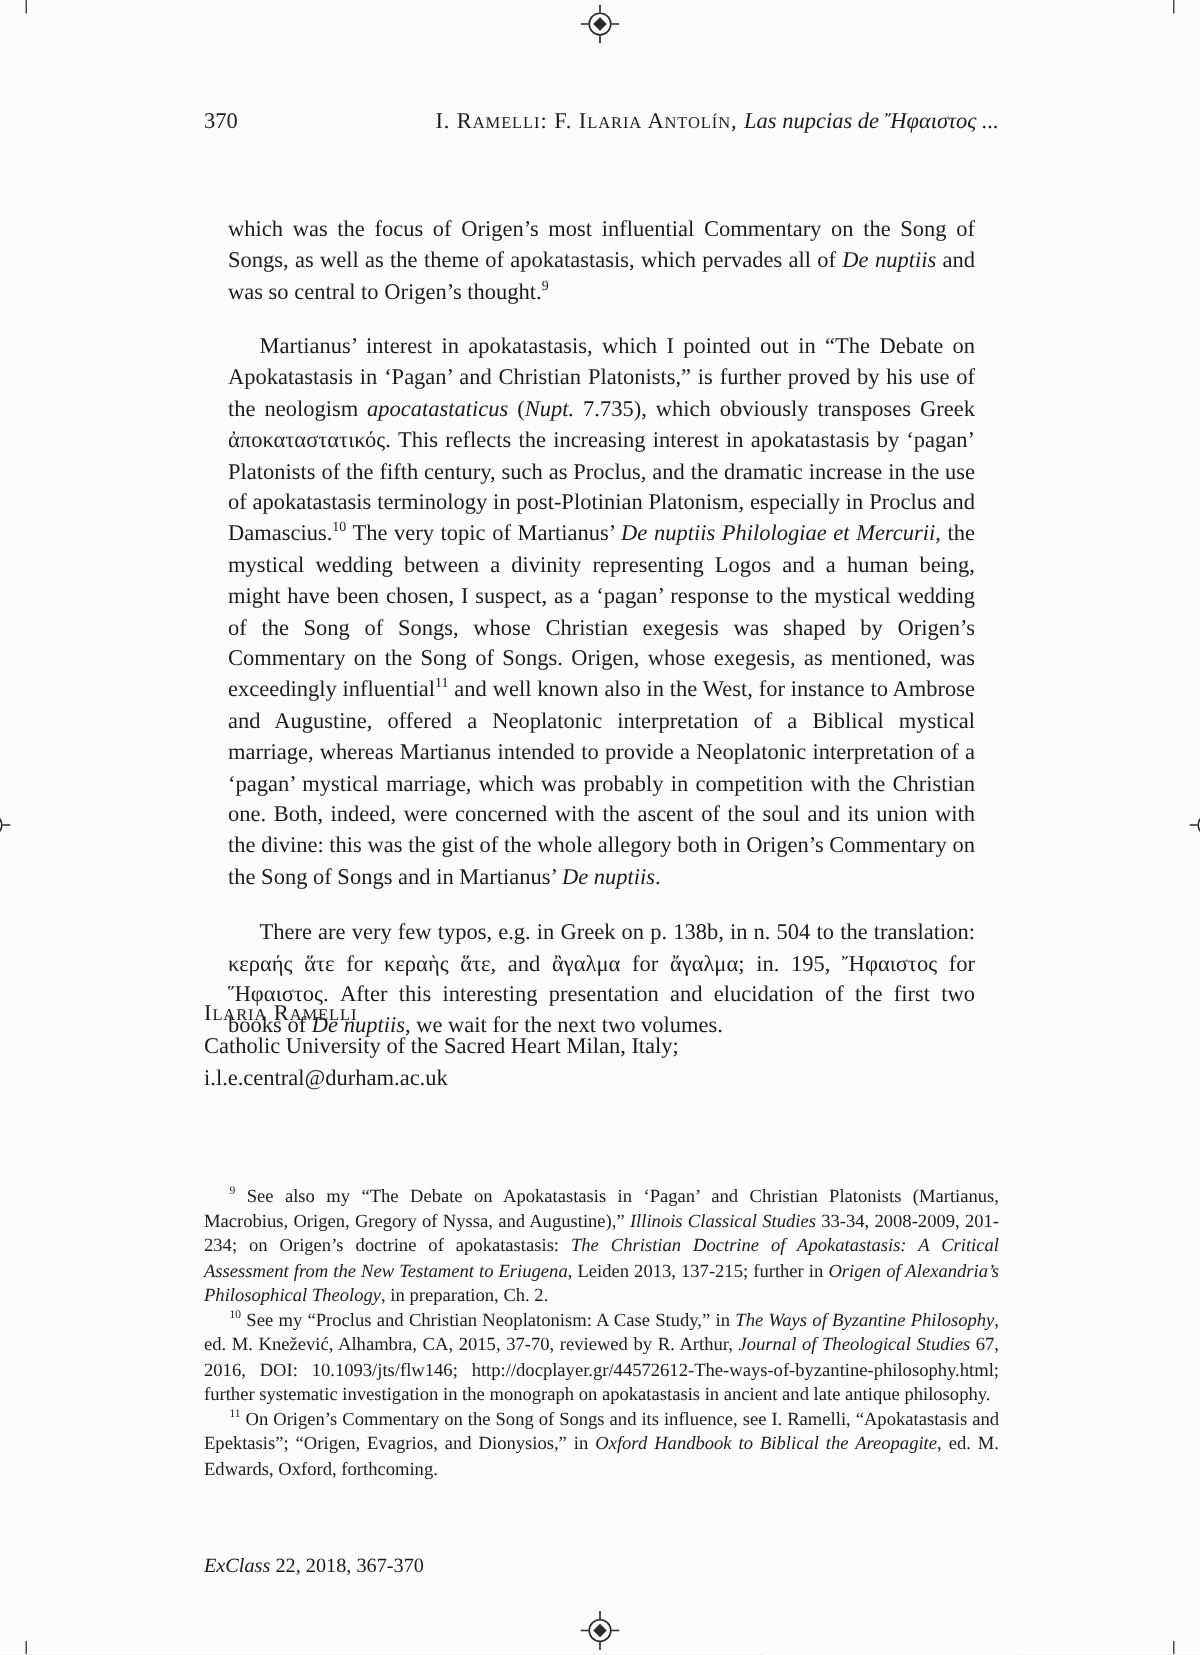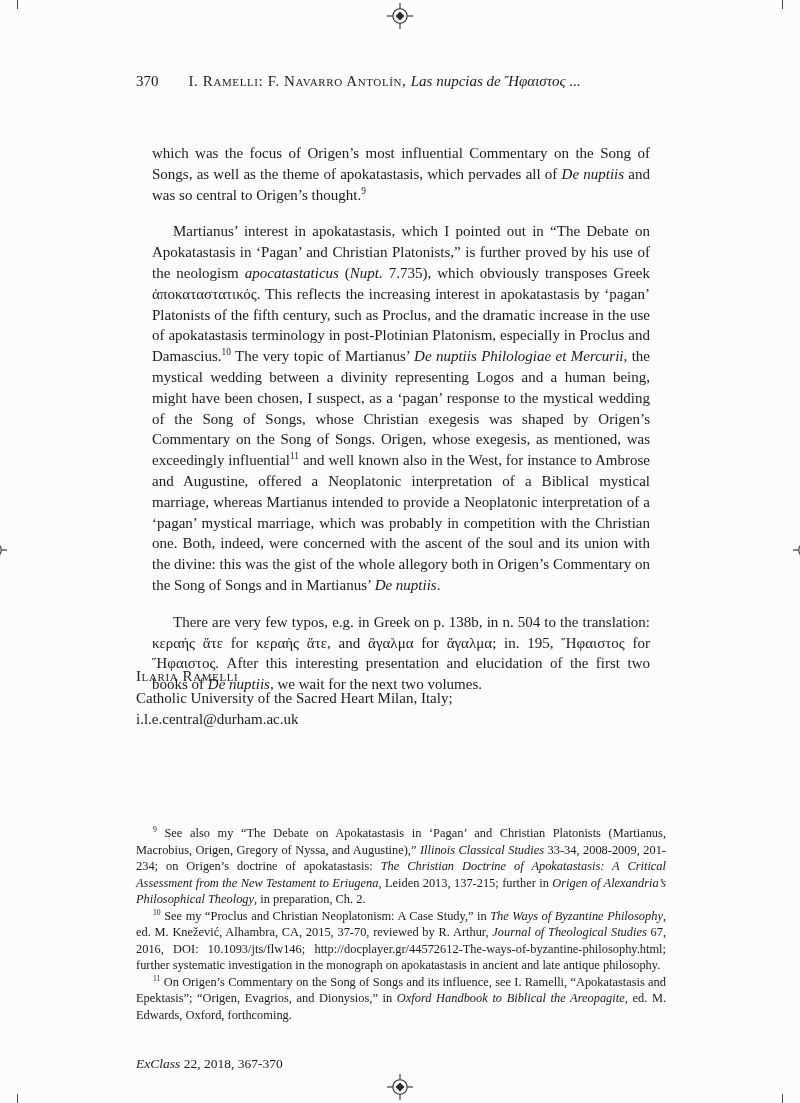--- a/index.html
+++ b/index.html
@@ -29,20 +29,21 @@
   .ct-bl { left: 17px;  top: 1094px; }
   .ct-br { left: 782px; top: 1094px; }
 
   .running-header {
     position: absolute;
     top: 73px; left: 136px; width: 530px;
     font-size: 15px;
     display: flex;
     gap: 30px;
     align-items: baseline;
+    text-align: right;
   }
   .pagenum { flex: 0 0 auto; }
   .runtitle { flex: 1 1 auto; }
 
   .bodytext {
     position: absolute;
     top: 127px; left: 136px; width: 530px;
     font-size: 15px;
     line-height: 20.8px;
     text-align: justify;
@@ -53,32 +54,31 @@
   .signature {
     position: absolute;
     top: 666px; left: 136px; width: 530px;
     font-size: 15px;
     line-height: 21.6px;
     text-align: left;
   }
 
   .footnotes {
     position: absolute;
-    top: 825px; left: 136px; width: 530px;
+    top: 789px; left: 136px; width: 530px;
     font-size: 12.4px;
     line-height: 16.5px;
     text-align: justify;
   }
   .footnotes p { margin: 0; text-indent: 17px; }
 
   .pagefooter {
     position: absolute;
     top: 1036px; left: 136px;
     font-size: 13.5px;
-    margin-top: 20px;
   }
 </style>
 </head>
 <body>
 
 <div class="page">
 
   <svg class="regmark rm-top" width="26" height="26" viewBox="0 0 26 26">
     <g stroke="#2b2b2b" stroke-width="1.1" fill="none">
       <line x1="13" y1="0" x2="13" y2="5.5"></line>
@@ -120,21 +120,21 @@
     <rect x="9.8" y="9.8" width="6.4" height="6.4" fill="#2b2b2b" transform="rotate(45 13 13)"></rect>
   </svg>
 
   <div class="croptick ct-tl"></div>
   <div class="croptick ct-tr"></div>
   <div class="croptick ct-bl"></div>
   <div class="croptick ct-br"></div>
 
   <header class="running-header">
     <span class="pagenum">370</span>
-    <span class="runtitle"><span class="sc">I. Ramelli: F. Navarro Antolín, </span><span class="it">Las nupcias de Ἤφαιστος ...</span></span>
+    <span class="runtitle"><span class="sc">I. Ramelli: F. Ilaria Antolín, </span><span class="it">Las nupcias de Ἤφαιστος ...</span></span>
   </header>
 
   <main class="bodytext">
     <p class="para"><span>which was the focus of Origen’s most influential Commentary on the Song of Songs, as well as the theme of apokatastasis, which pervades all of </span><span class="it">De nuptiis</span><span> and was so central to Origen’s thought.</span><sup>9</sup></p>
     <p class="para indent"><span>Martianus’ interest in apokatastasis, which I pointed out in “The Debate on Apokatastasis in ‘Pagan’ and Christian Platonists,” is further proved by his use of the neologism </span><span class="it">apocatastaticus</span><span> (</span><span class="it">Nupt.</span><span> 7.735), which obviously transposes Greek ἀποκαταστατικός. This reflects the increasing interest in apokatastasis by ‘pagan’ Platonists of the fifth century, such as Proclus, and the dramatic increase in the use of apokatastasis terminology in post-Plotinian Platonism, especially in Proclus and Damascius.</span><sup>10</sup><span> The very topic of Martianus’ </span><span class="it">De nuptiis Philologiae et Mercurii,</span><span> the mystical wedding between a divinity representing Logos and a human being, might have been chosen, I suspect, as a ‘pagan’ response to the mystical wedding of the Song of Songs, whose Christian exegesis was shaped by Origen’s Commentary on the Song of Songs. Origen, whose exegesis, as mentioned, was exceedingly influential</span><sup>11</sup><span> and well known also in the West, for instance to Ambrose and Augustine, offered a Neoplatonic interpretation of a Biblical mystical marriage, whereas Martianus intended to provide a Neoplatonic interpretation of a ‘pagan’ mystical marriage, which was probably in competition with the Christian one. Both, indeed, were concerned with the ascent of the soul and its union with the divine: this was the gist of the whole allegory both in Origen’s Commentary on the Song of Songs and in Martianus’ </span><span class="it">De nuptiis</span><span>.</span></p>
     <p class="para indent"><span>There are very few typos, e.g. in Greek on p. 138b, in n. 504 to the translation: κεραής ἅτε for κεραὴς ἅτε, and ἂγαλμα for ἄγαλμα; in. 195, Ἤφαιστος for Ἥφαιστος. After this interesting presentation and elucidation of the first two books of </span><span class="it">De nuptiis</span><span>, we wait for the next two volumes.</span></p>
   </main>
 
   <div class="signature">
     <div class="sc">Ilaria Ramelli</div>

